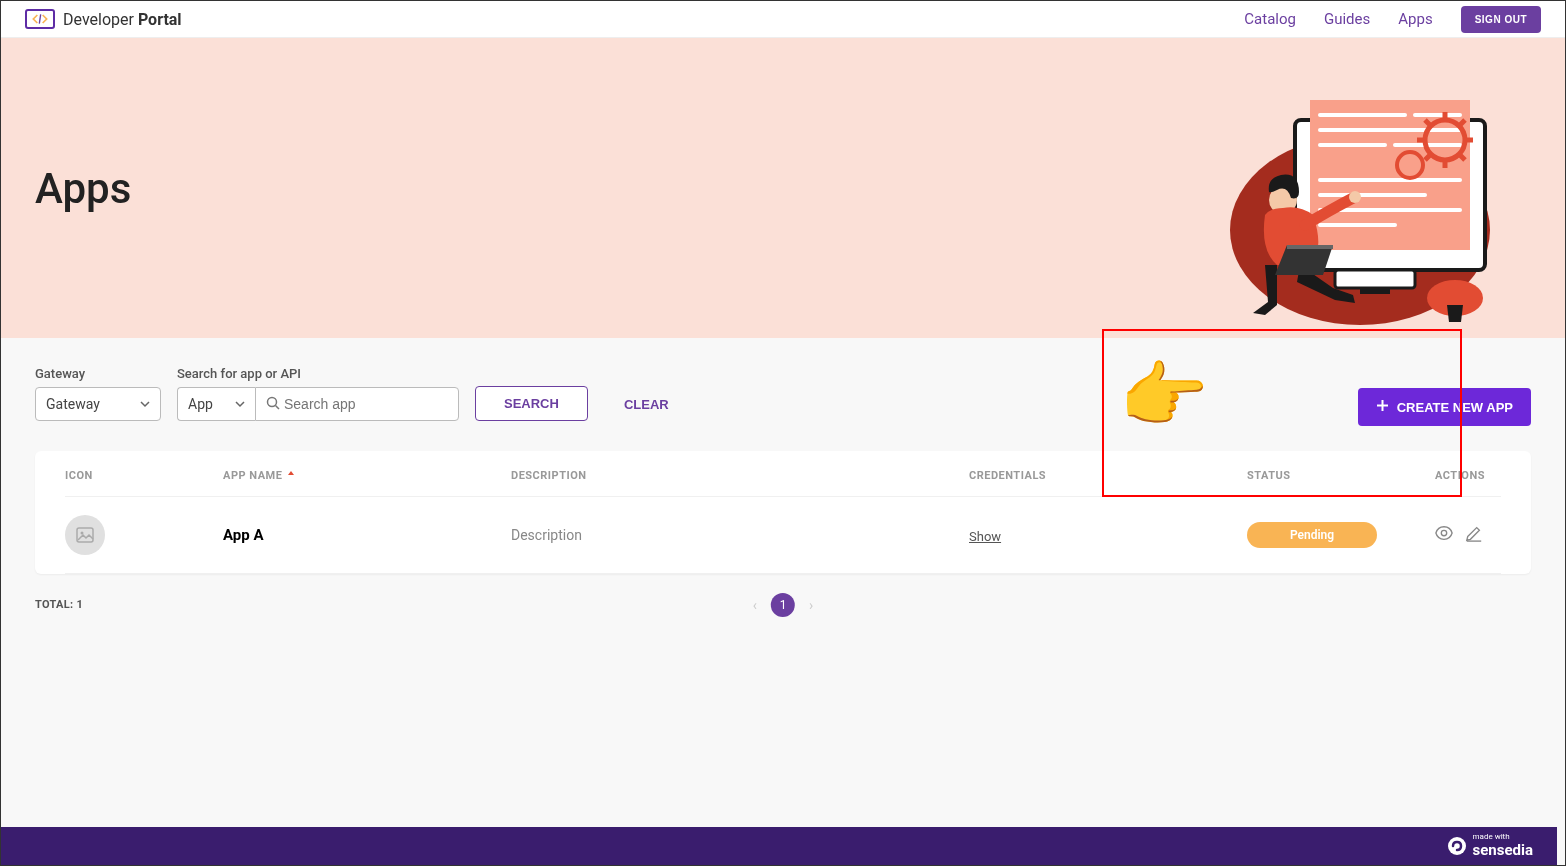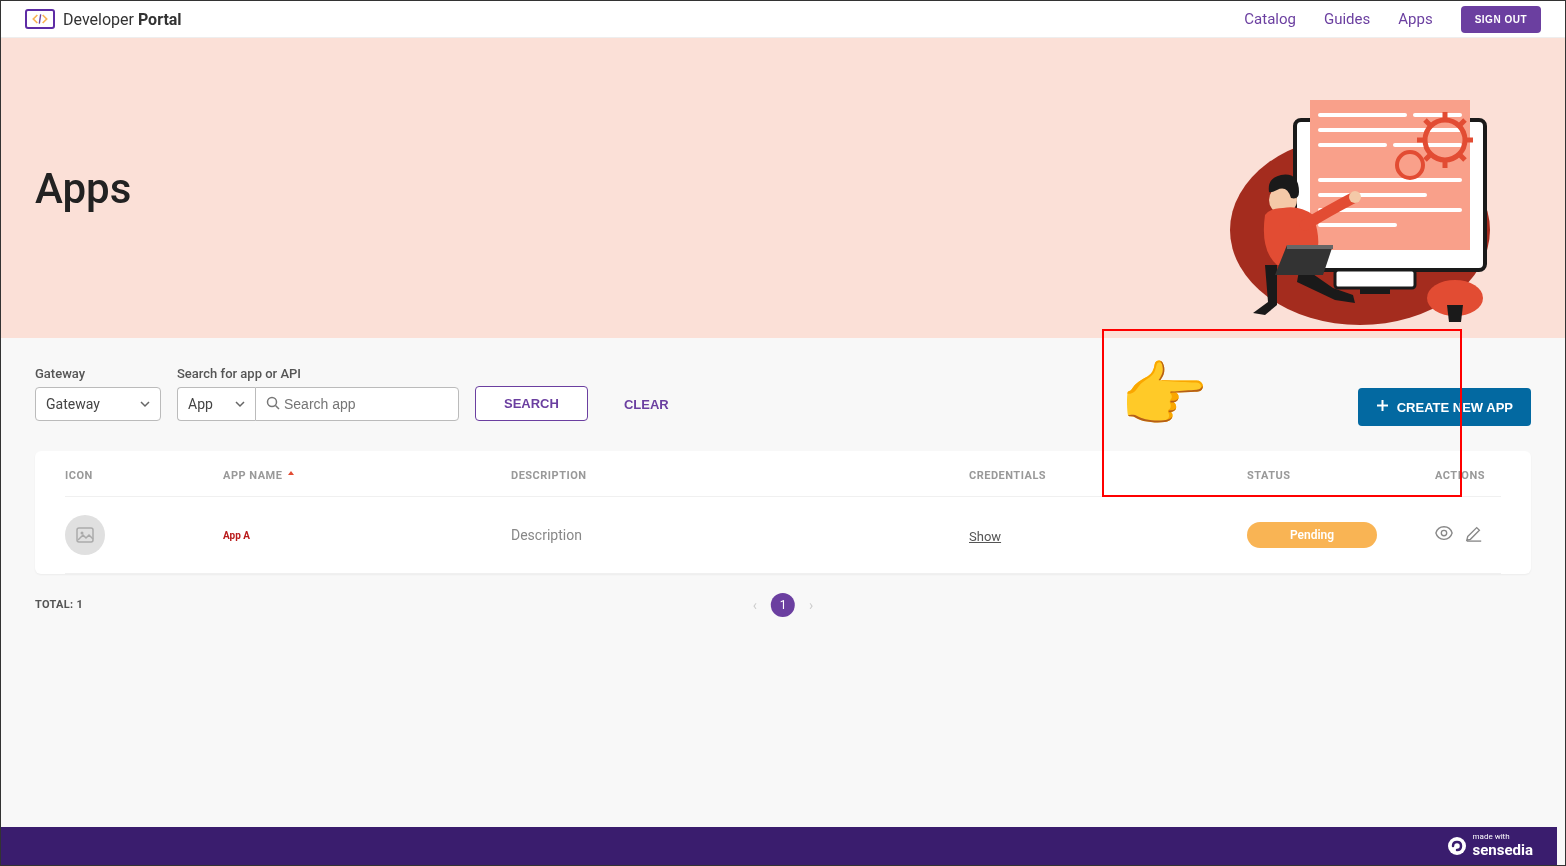--- a/index.html
+++ b/index.html
@@ -27,35 +27,35 @@
 .filter-label { font-size: 13px; color: #555; font-weight: 500; }
 .select-box { border: 1px solid #bbb; border-radius: 4px; padding: 8px 10px; font-size: 14px; color: #444; background: #fff; display: flex; align-items: center; justify-content: space-between; gap: 12px; cursor: pointer; }
 .select-gateway { width: 126px; }
 .search-row { display: flex; }
 .select-app { width: 78px; border-right: none; border-radius: 4px 0 0 4px; }
 .search-input-wrap { border: 1px solid #bbb; border-radius: 0 4px 4px 0; display: flex; align-items: center; padding: 0 10px; width: 204px; background: #fff; }
 .search-input-wrap input { border: none; outline: none; font-size: 14px; padding: 8px 4px; width: 100%; color: #555; }
 .search-btn { border: 1px solid #6b3fa0; color: #6b3fa0; background: #fff; padding: 9px 28px; border-radius: 4px; font-size: 13px; font-weight: 700; cursor: pointer; }
 .clear-btn { color: #6b3fa0; background: none; border: none; font-size: 13px; font-weight: 700; cursor: pointer; padding: 9px 12px; margin-left: 8px; }
 .create-btn-wrap { position: absolute; right: 34px; top: 50px; }
-.create-btn { background: #0369a1; color: #fff; border: none; padding: 11px 18px; border-radius: 4px; font-size: 13px; font-weight: 700; display: flex; align-items: center; gap: 8px; cursor: pointer; }
+.create-btn { background: #6d28d9; color: #fff; border: none; padding: 11px 18px; border-radius: 4px; font-size: 13px; font-weight: 700; display: flex; align-items: center; gap: 8px; cursor: pointer; }
 
 
 .highlight-box { position: absolute; border: 2px solid #ff0000; top: 328px; left: 1101px; width: 360px; height: 168px; pointer-events: none; z-index: 20; }
 .pointer-emoji { position: absolute; top: 352px; left: 1118px; font-size: 72px; z-index: 21; pointer-events: none; }
 
 
 .table-card { background: #fff; margin: 12px 34px 0; border-radius: 6px; box-shadow: 0 1px 2px rgba(0,0,0,0.05); padding: 0 30px; }
 .table-head, .table-row { display: grid; grid-template-columns: 130px 260px 430px 250px 160px 120px; align-items: center; gap: 28px; }
 .table-head { padding: 18px 0 14px; border-bottom: 1px solid #f0f0f0; }
 .table-head div { font-size: 11px; color: #999; font-weight: 700; letter-spacing: 0.5px; }
 .th-appname { display: flex; align-items: center; gap: 4px; }
 .table-row { padding: 18px 0; border-bottom: 1px solid #f0f0f0; }
 .app-icon { width: 40px; height: 40px; border-radius: 50%; background: #e0e0e0; display: flex; align-items: center; justify-content: center; }
-.app-name { font-weight: 700; font-size: 10px; color: #b91c1c; }
+.app-name { font-weight: 700; font-size: 15px; color: #000000; }
 .app-desc { font-size: 14px; color: #888; }
 .cred-link { font-size: 13px; color: #555; text-decoration: underline; }
 .status-badge { background: #f9b454; color: #fff; padding: 6px 0; border-radius: 14px; font-size: 12px; font-weight: 600; text-align: center; width: 130px; }
 .actions-cell { display: flex; gap: 12px; align-items: center; }
 .actions-cell svg { width: 18px; height: 18px; stroke: #888; cursor: pointer; }
 
 
 .pagination-row { display: flex; align-items: center; justify-content: space-between; padding: 24px 34px; }
 .total-text { font-size: 11px; color: #555; font-weight: 700; letter-spacing: 0.3px; }
 .pager { display: flex; align-items: center; gap: 14px; position: absolute; left: 50%; transform: translateX(-50%); }

